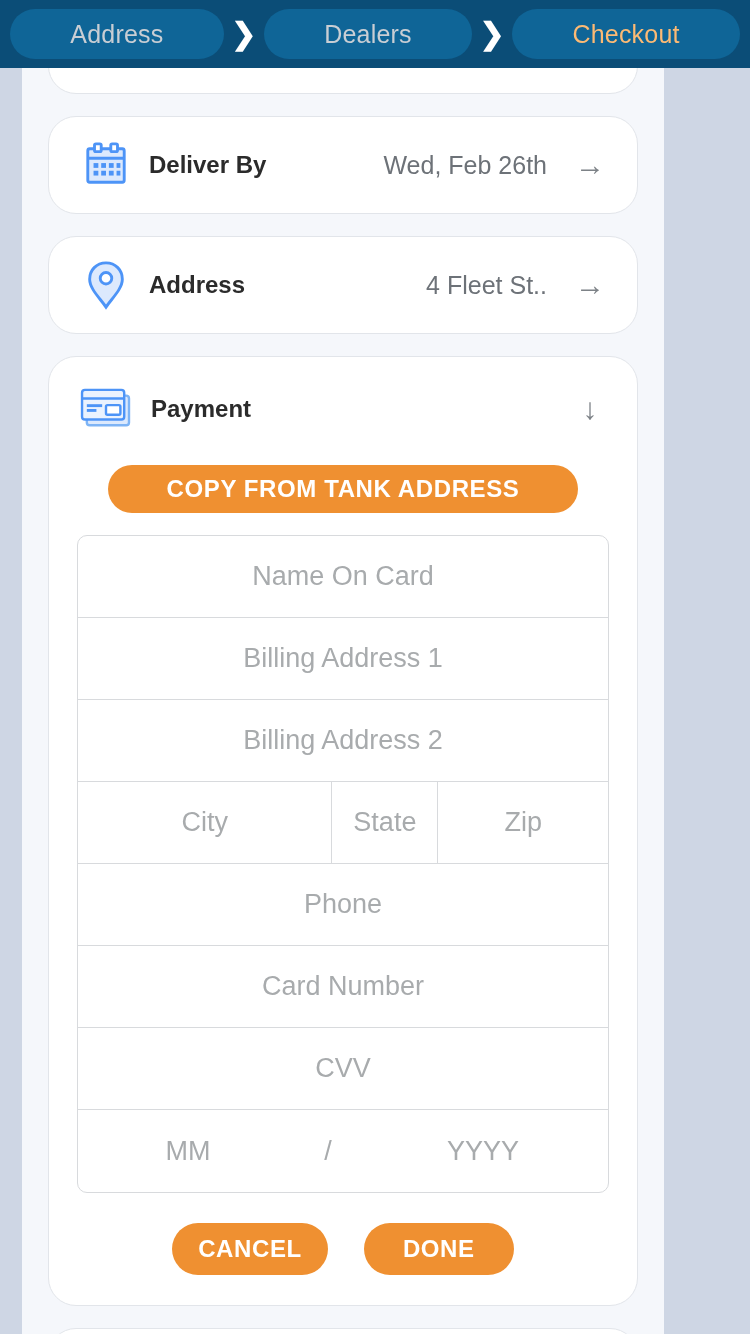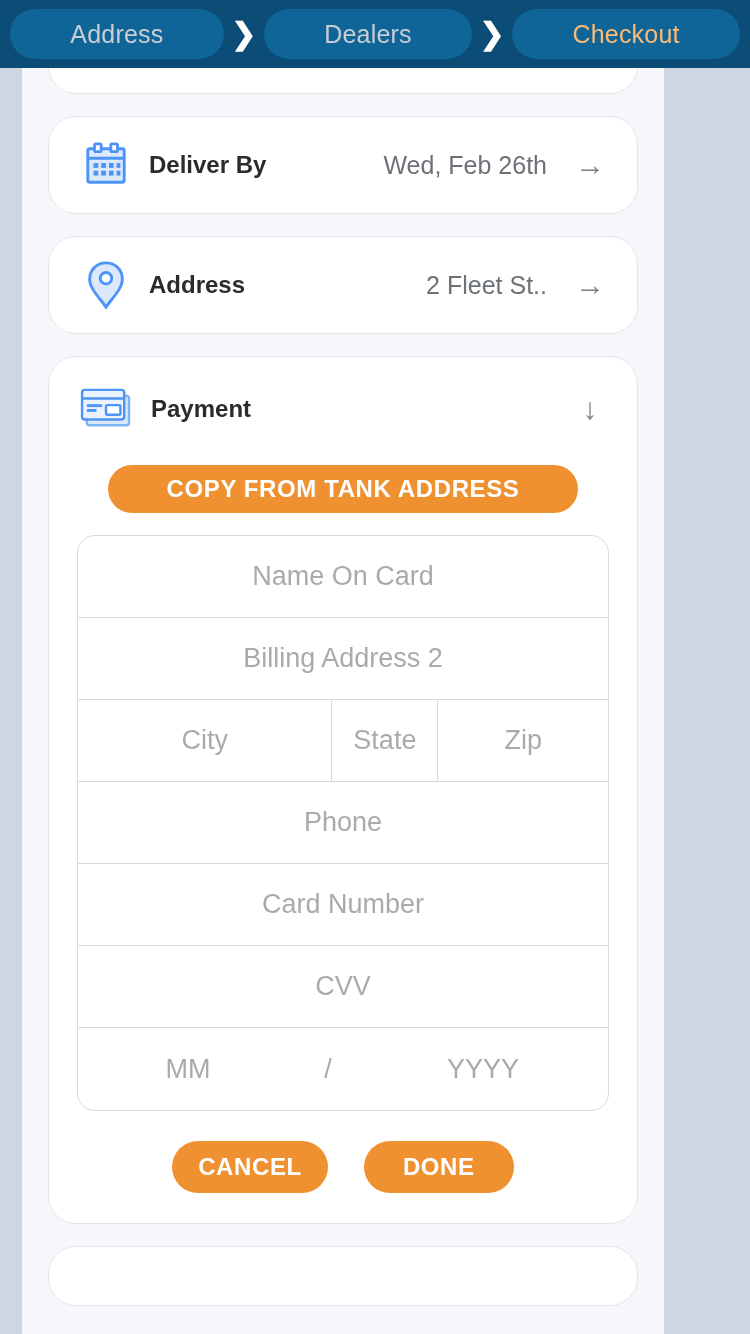--- a/index.html
+++ b/index.html
@@ -147,21 +147,21 @@
     font-family: "Liberation Sans", sans-serif;
     font-size: 24px;
     font-weight: bold;
     letter-spacing: .6px;
     cursor: pointer;
   }
 
   .form-box {
     margin: 0 28px;
     border: 1px solid #d8dadd;
-    border-radius: 18px;
+    border-radius: 10px;
     overflow: hidden;
   }
   .form-row {
     height: 82px;
     border-bottom: 1px solid #d8dadd;
     display: flex;
     align-items: center;
   }
   .form-row:last-child { border-bottom: none; }
 
@@ -269,21 +269,21 @@
 
     <div class="card">
       <div class="summary-row">
         <span class="row-icon">
           <svg width="46" height="50" viewBox="0 0 44 52">
             <path d="M22 3 C12 3 5 10.5 5 20 C5 30 16 40 22 49 C28 40 39 30 39 20 C39 10.5 32 3 22 3 Z" fill="#dce9fd" stroke="#4d94f7" stroke-width="3"></path>
             <circle cx="22" cy="19" r="6" fill="#ffffff" stroke="#4d94f7" stroke-width="3"></circle>
           </svg>
         </span>
         <span class="row-label">Address</span>
-        <span class="row-value">2 Fleet St..</span>
+        <span class="row-value">4 Fleet St..</span>
         <span class="row-arrow arrow-glyph">→</span>
       </div>
     </div>
 
     <div class="card payment-card">
 
       <div class="payment-head">
         <span class="row-icon">
           <svg width="56" height="46" viewBox="0 0 58 48">
             <rect x="9" y="10" width="44" height="31" rx="3" fill="#dce9fd" stroke="#7eb4f5" stroke-width="2.5"></rect>
@@ -300,20 +300,23 @@
       </div>
 
       <button class="copy-btn">COPY FROM TANK ADDRESS</button>
 
       <div class="form-box">
 
         <div class="form-row">
           <input class="fld" type="text" placeholder="Name On Card" value="" style="">
         </div>
 
+        <div class="form-row">
+          <input class="fld" type="text" placeholder="Billing Address 1" value="" style="">
+        </div>
 
         <div class="form-row">
           <input class="fld" type="text" placeholder="Billing Address 2" value="" style="">
         </div>
 
         <div class="form-row split">
           <div class="cell cell-city">
             <input class="fld" type="text" placeholder="City" value="" style="">
           </div>
           <div class="cell cell-state">

